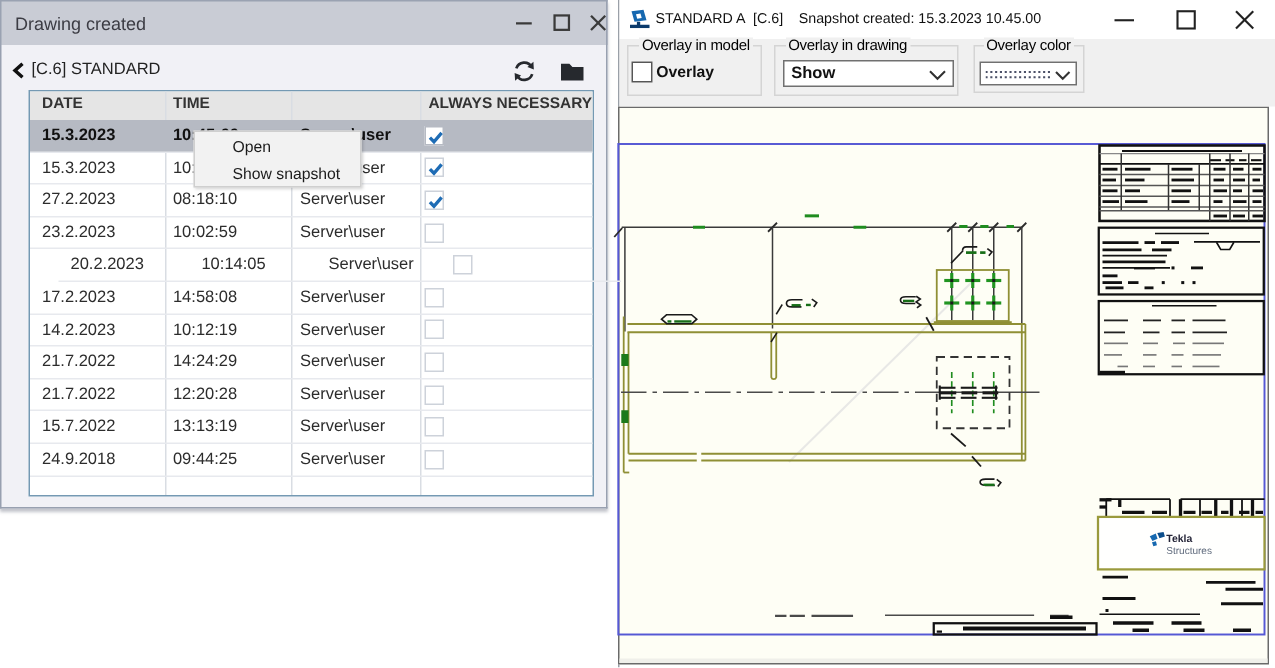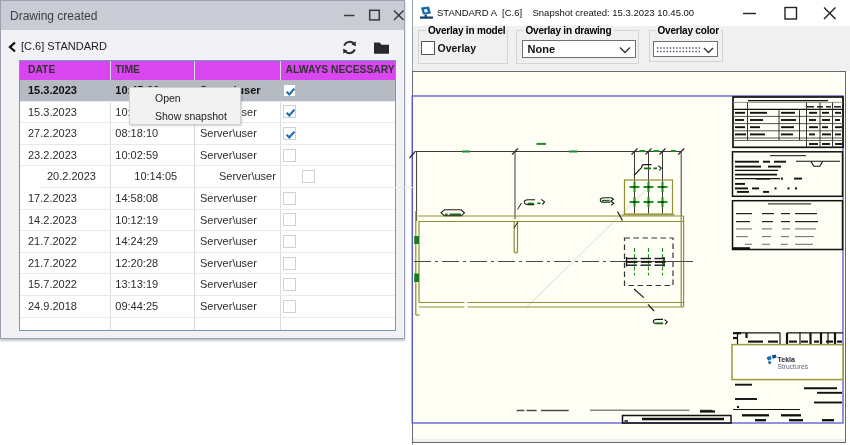--- a/index.html
+++ b/index.html
@@ -6,32 +6,32 @@
   html,body { width:850px; height:445px; background:#fff; font-family:"Liberation Sans", sans-serif; overflow:hidden; }
   .abs { position:absolute; }
   #page { position:relative; width:850px; height:445px; }
 
   
   #rwin { left:412px; top:0; width:438px; height:445px; background:#fff; border-left:1px solid #9aa0a8; }
   #rtitle { left:413px; top:0; width:437px; height:26px; background:#fff; }
   #rtitle .ttext { position:absolute; top:7px; font-size:9.5px; color:#111; white-space:pre; }
   #rtoolbar { left:413px; top:26px; width:437px; height:45px; background:#f0f0f0; }
   .gb { position:absolute; border:1px solid #d4d4d4; }
-  .gblabel { position:absolute; top:-6px; background:#f0f0f0; font-size:10px; font-weight:bold; color:#000; padding:0 2px; white-space:nowrap; letter-spacing:-0.2px; }
+  .gblabel { position:absolute; top:-6px; background:#f0f0f0; font-size:10px; font-weight:normal; color:#000; padding:0 2px; white-space:nowrap; letter-spacing:-0.2px; }
   .combo { position:absolute; background:#fff; border:1px solid #707070; font-size:11px; font-weight:600; color:#111; }
   #canvas { left:412px; top:71px; width:434px; height:372px; background:#fefef5; border:1px solid #6a6a6a; }
 
   
   #lwin { left:0; top:0; width:405px; height:339px; background:#f1f1f6; border:1px solid #98a0b0; border-top:none; box-shadow:0 2px 2px rgba(120,125,140,.45); }
   #ltitle { left:0; top:0; width:405px; height:30px; background:#c9ccd5; border:1px solid #9aa2b2; border-bottom:none; }
   #ltitle .ttext { position:absolute; left:9px; top:8px; font-size:12px; color:#3c3c44; }
   #lheader { left:0; top:30px; width:405px; height:30px; }
   #lheader .htext { position:absolute; left:21px; top:10px; font-size:11px; color:#222; }
   #ltable { left:19px; top:60px; width:377px; height:271px; background:#fff; border:1px solid #7499b3; }
-  .thead { position:absolute; left:0; top:0; width:100%; height:19px; background:#d946ef; font-size:10.3px; font-weight:bold; color:#333; white-space:nowrap; }
+  .thead { position:absolute; left:0; top:0; width:100%; height:19px; background:#e5e5e5; font-size:10.3px; font-weight:bold; color:#333; white-space:nowrap; }
   .tr { position:absolute; left:0; width:100%; height:21.6px; font-size:11px; color:#2c2c2c; border-bottom:1px solid #e7e9ee; }
   .c1 { position:absolute; left:8px;   top:4px; }
   .c2 { position:absolute; left:95.3px; top:4px; }
   .c3 { position:absolute; left:180px; top:4px; }
   .vline { position:absolute; top:0; bottom:0; width:1px; background:#d9dde3; }
   .cb { position:absolute; left:262.7px; top:3.8px; width:13px; height:13px; background:#fff; border:1px solid #cdd2da; }
   .sel { background:#b6bac3; font-weight:bold; color:#111; }
 
   
   #cmenu { left:129px; top:87px; width:112px; height:38px; background:#f2f2f2; border:1px solid #cfcfcf; font-size:10.5px; color:#1b1b1b; box-shadow:1px 1px 2px rgba(0,0,0,.18); }
@@ -398,21 +398,21 @@
 
     <div class="gb" style="left:5px;top:3.5px;width:90px;height:34px;">
       <div class="gblabel" style="left:7px;">Overlay in model</div>
       <div style="position:absolute;left:1.5px;top:10.5px;width:14px;height:14px;background:#fff;border:1.5px solid #565656;"></div>
       <div style="position:absolute;left:18.5px;top:11px;font-size:10.5px;font-weight:600;color:#111;">Overlay</div>
     </div>
 
     <div class="gb" style="left:102.5px;top:3.5px;width:123px;height:34px;">
       <div class="gblabel" style="left:7px;">Overlay in drawing</div>
       <div class="combo" style="left:5px;top:9px;width:114px;height:18px;">
-        <div style="position:absolute;left:5px;top:2px;">None</div>
+        <div style="position:absolute;left:5px;top:2px;">Show</div>
         <svg style="position:absolute;right:4px;top:4px" width="12" height="10" viewBox="0 0 12 10">
             <polyline points="1,2.5 6,7.5 11,2.5" fill="none" stroke="#333" stroke-width="1.4"></polyline>
           </svg>
       </div>
     </div>
 
     <div class="gb" style="left:235.5px;top:4px;width:74px;height:32px;text-align:right;">
       <div class="gblabel" style="left:6px;">Overlay color</div>
       <div class="combo" style="left:3px;top:9.5px;width:65px;height:16.5px;">
         <svg style="position:absolute;left:3px;top:3px" width="45" height="10" viewBox="0 0 45 10">

